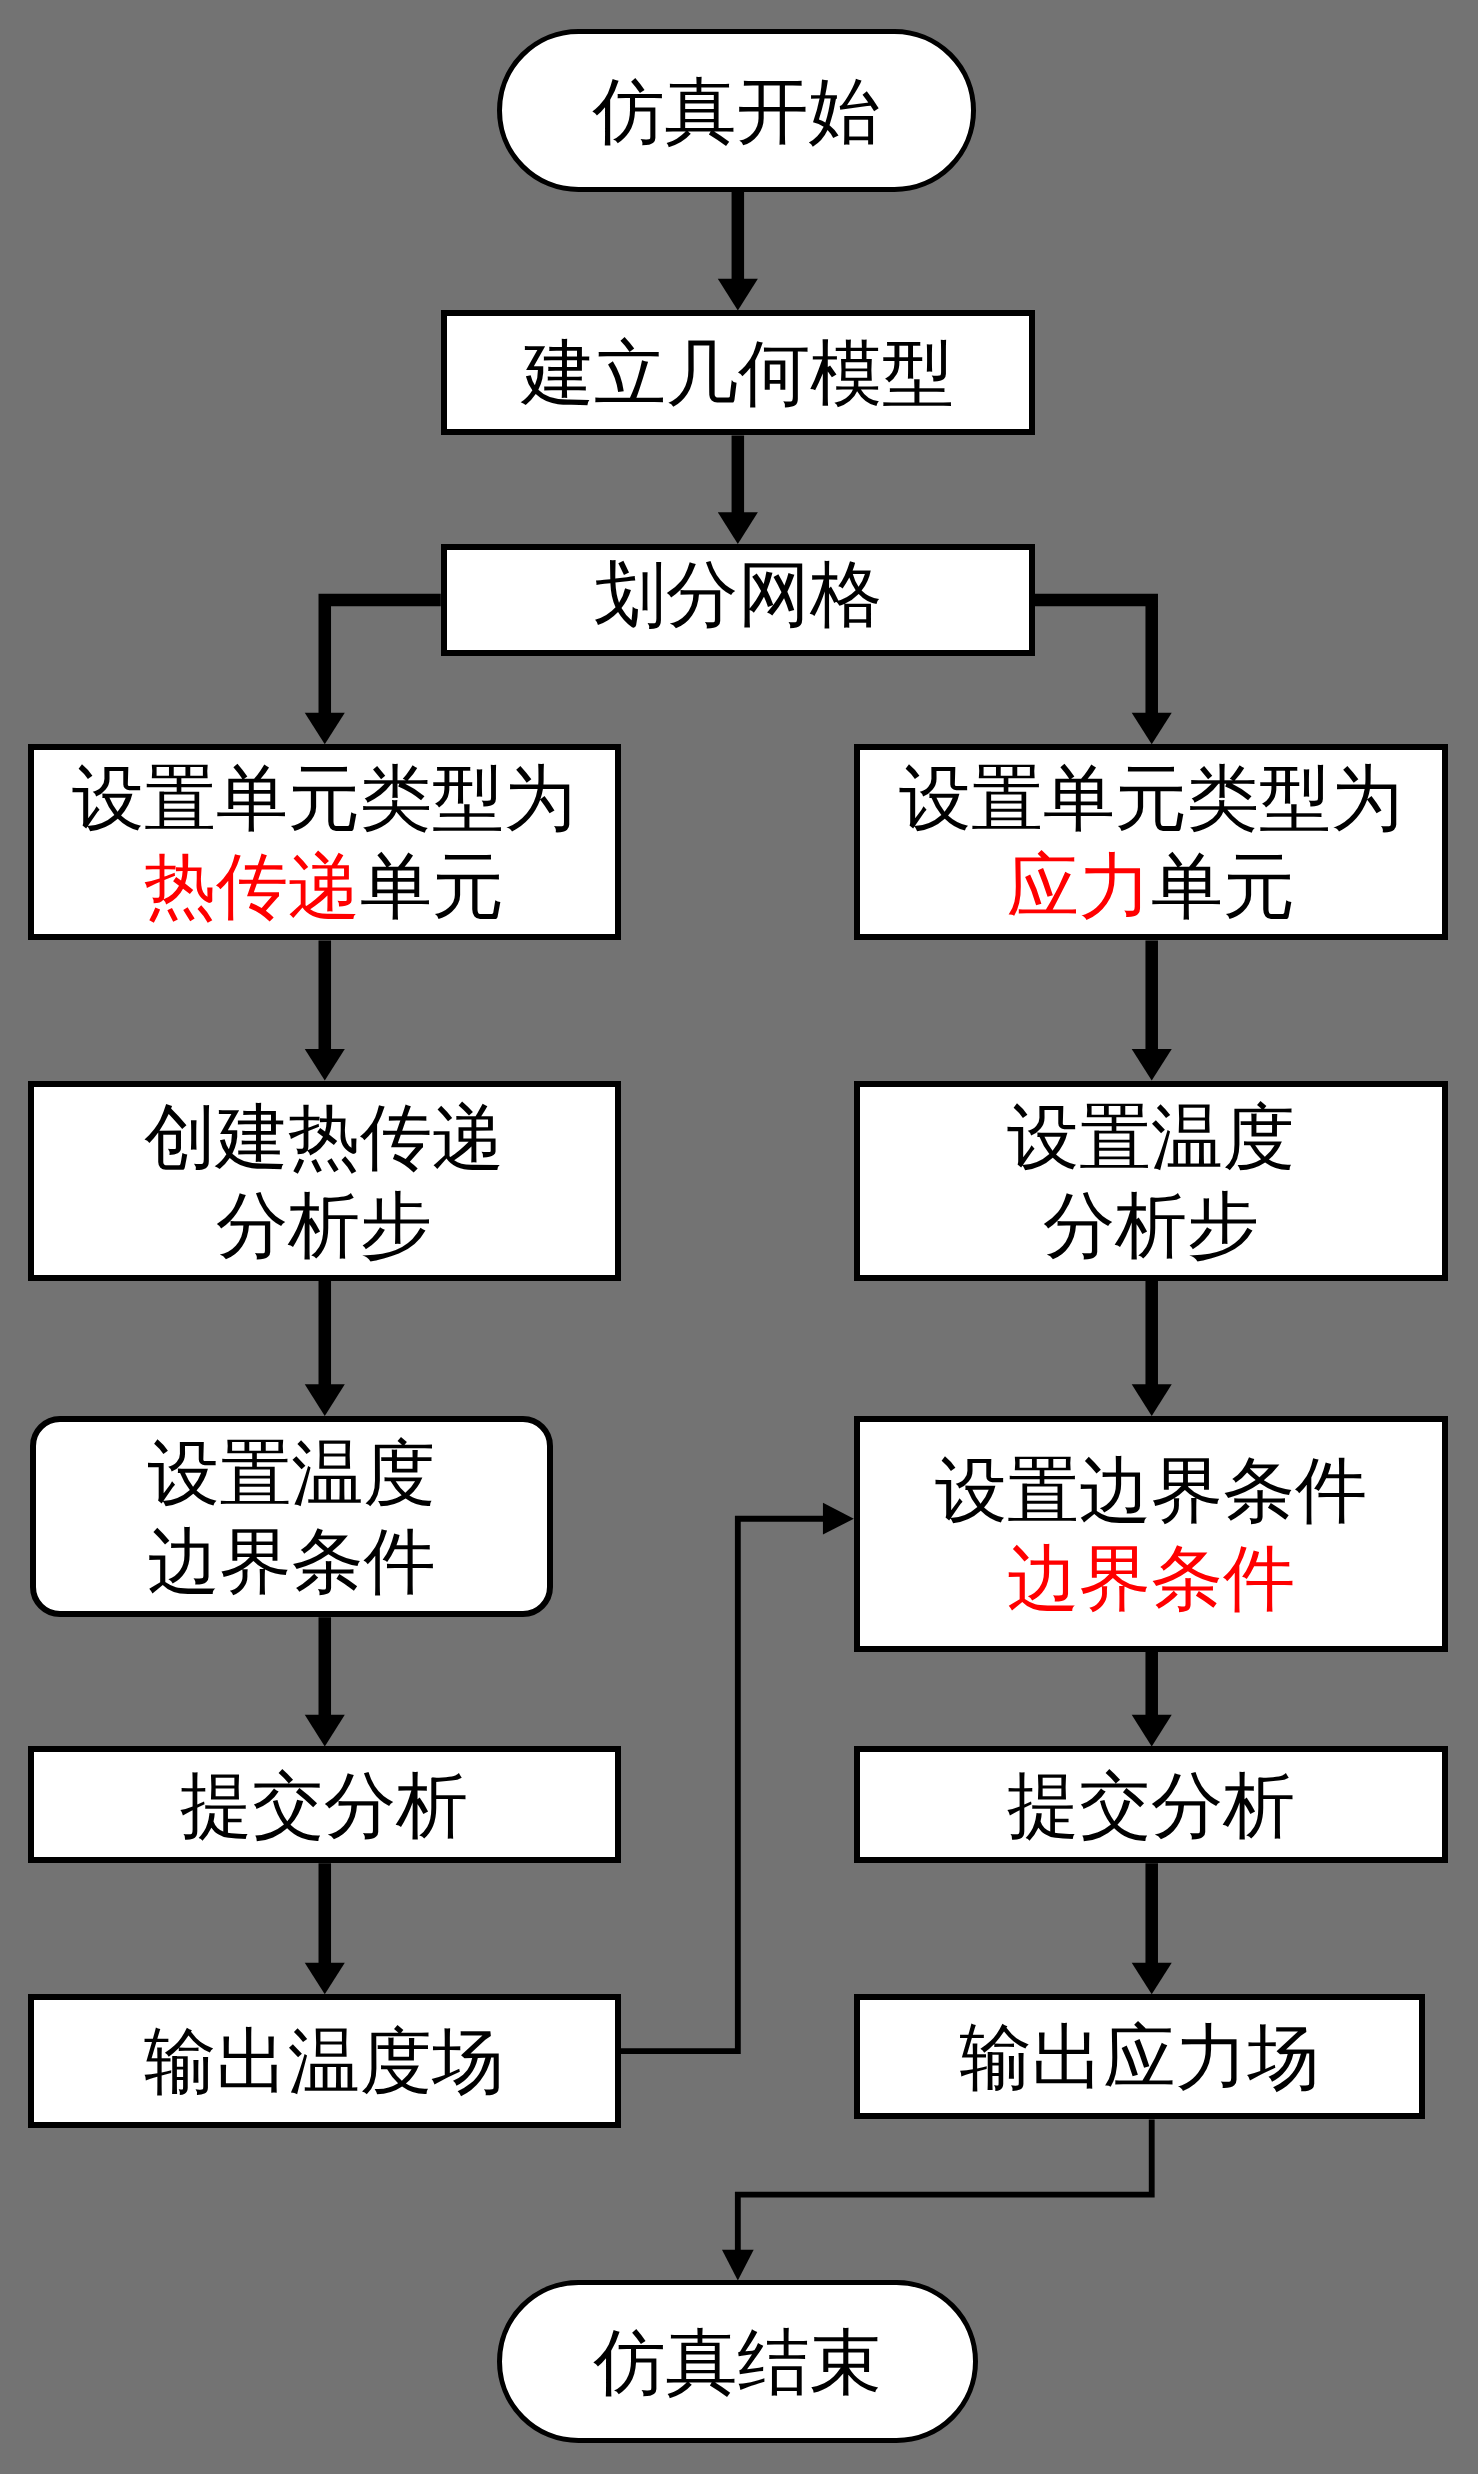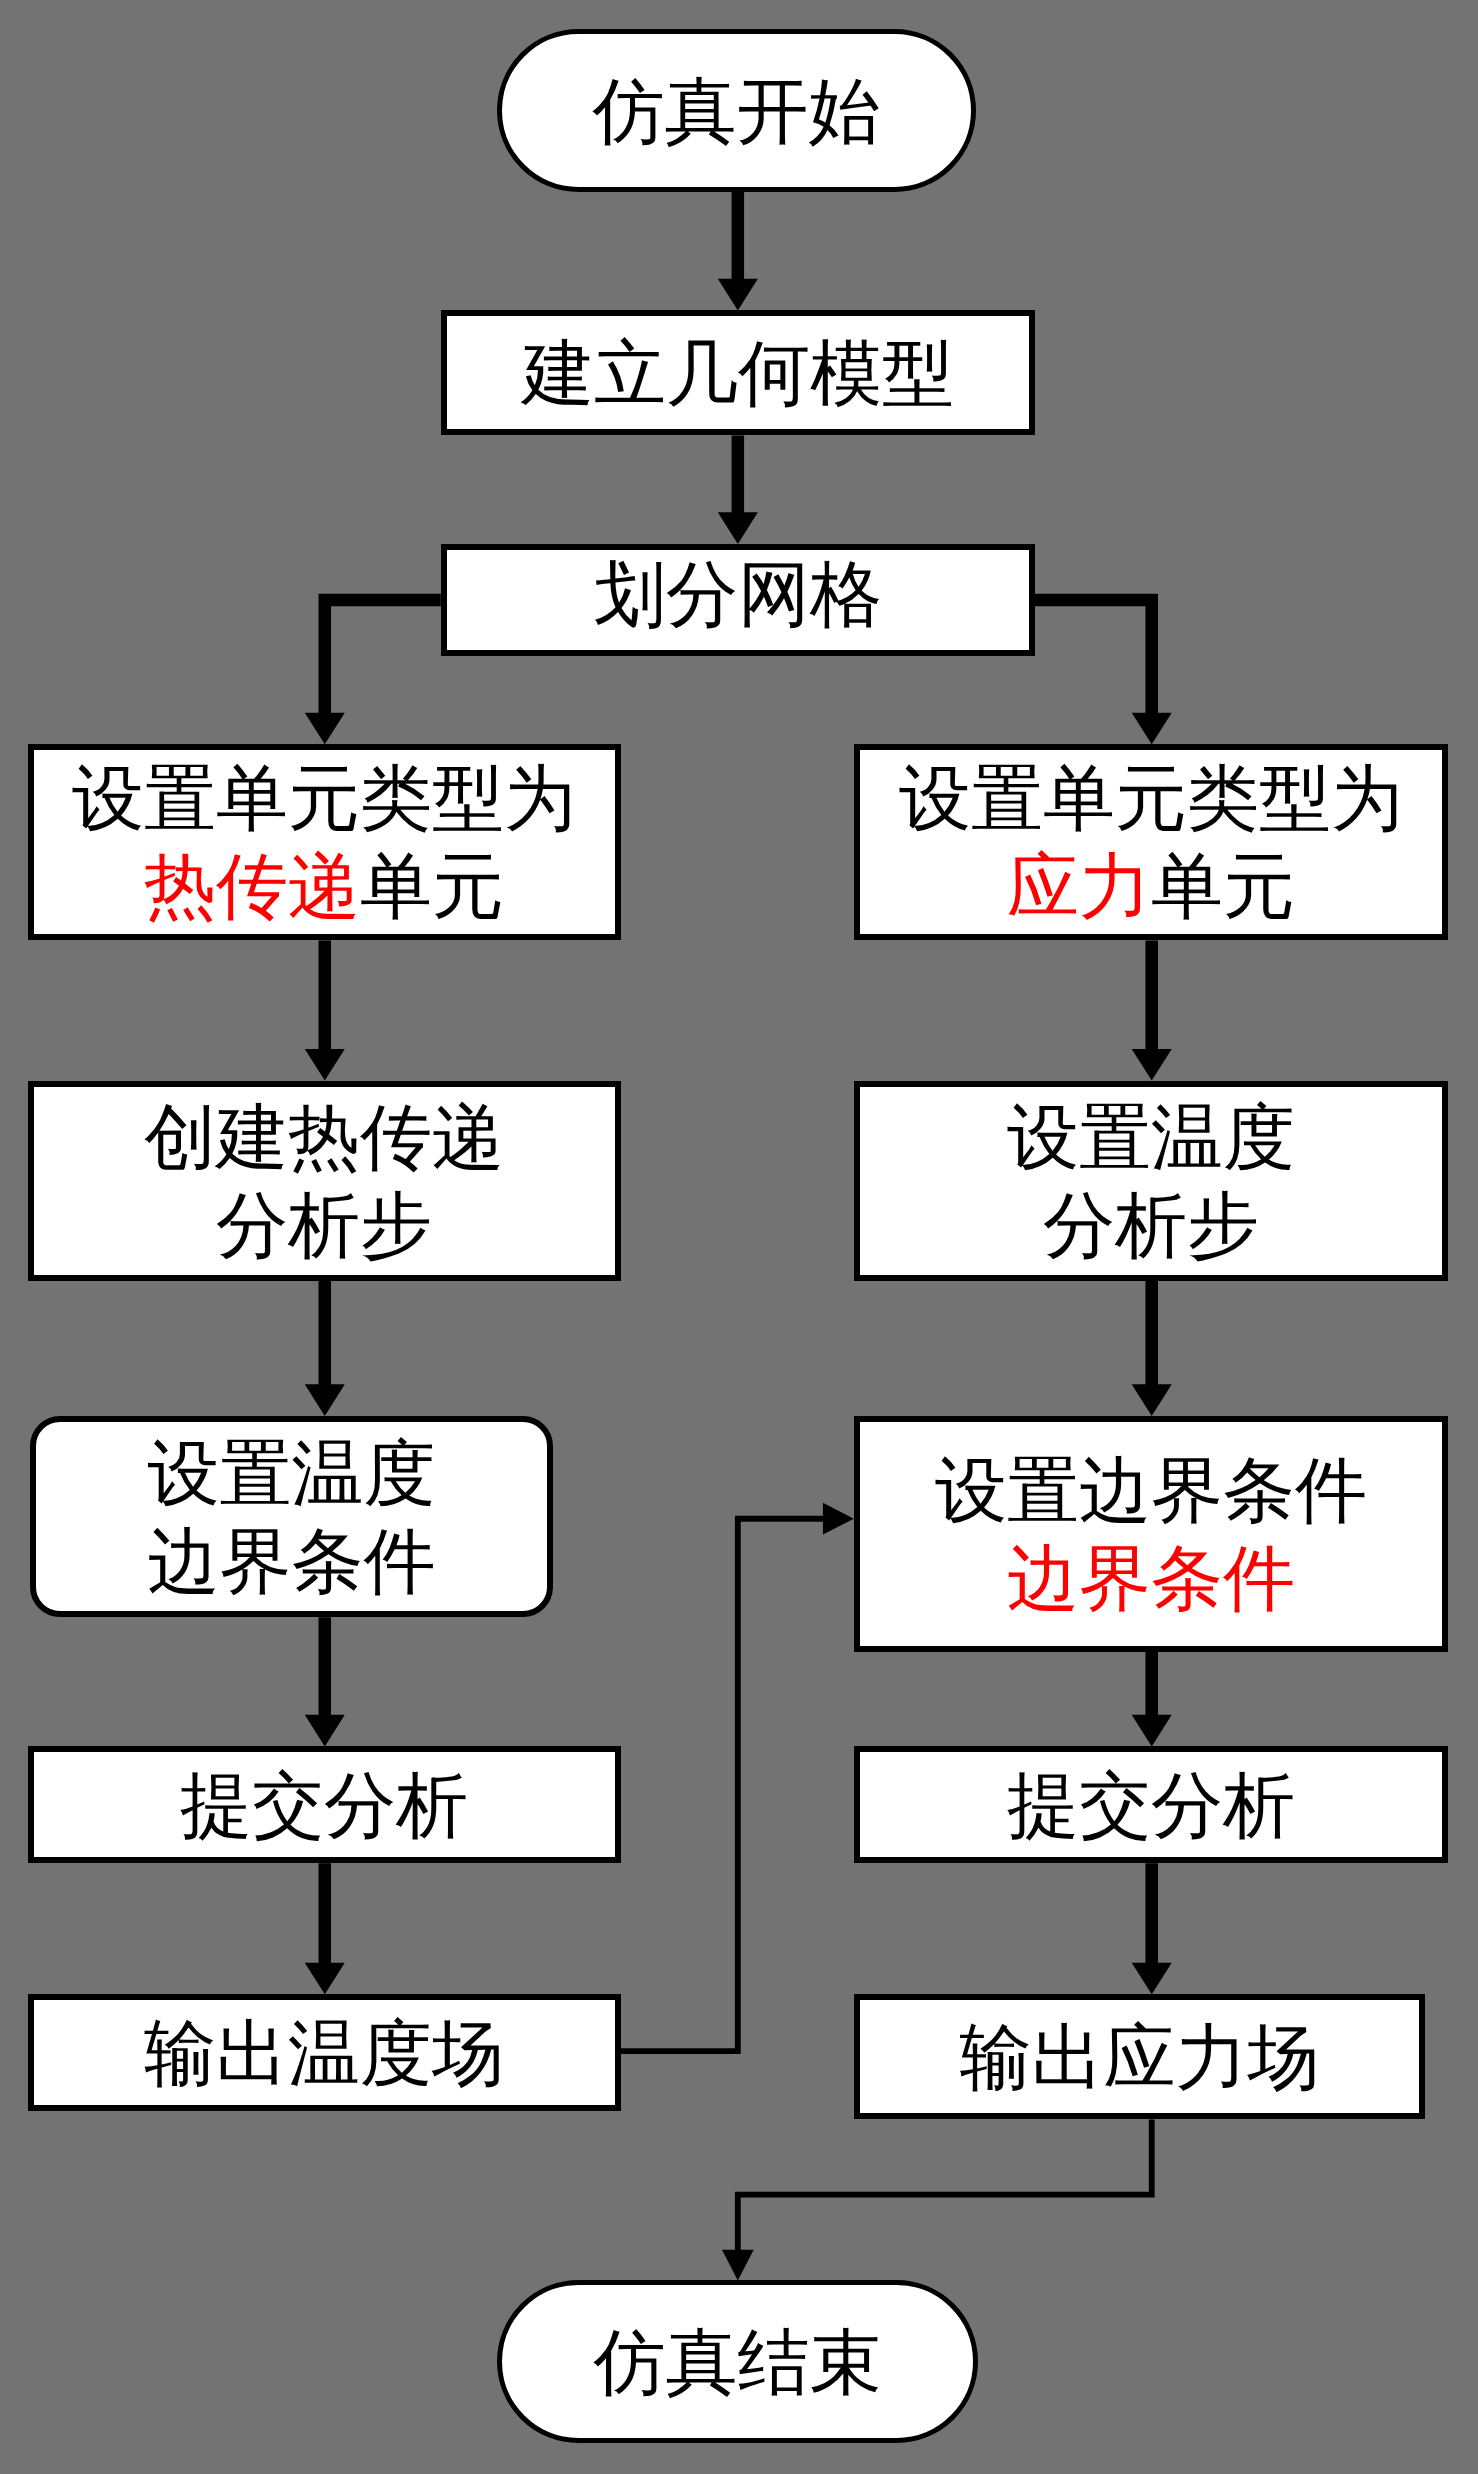--- a/index.html
+++ b/index.html
@@ -37,21 +37,21 @@
   #n-build{left:441px;top:310px;width:594px;height:125px;}
   #n-mesh{left:441px;top:544px;width:594px;height:112px;font-family:Liberation Mono, monospace;}
   #n-l1{left:27.5px;top:744px;width:593px;height:196px;}
   #n-r1{left:854px;top:744px;width:594px;height:196px;}
   #n-l2{left:27.5px;top:1081px;width:593px;height:200px;}
   #n-r2{left:854px;top:1081px;width:594px;height:200px;}
   #n-l3{left:30px;top:1416px;width:523px;height:201px;border-radius:30px;}
   #n-r3{left:854px;top:1416px;width:594px;height:236px;}
   #n-l4{left:27.5px;top:1746px;width:593px;height:117px;}
   #n-r4{left:854px;top:1746px;width:594px;height:117px;}
-  #n-l5{left:27.5px;top:1994px;width:593px;height:117px;}
+  #n-l5{left:27.5px;top:1994px;width:593px;height:134px;}
   #n-r5{left:854px;top:1994px;width:571px;height:125px;}
   #n-end{left:497px;top:2280px;width:481px;height:163px;}
 </style>
 </head>
 <body>
 
 <div id="canvas">
 
   <svg id="wires" viewBox="0 0 1772 2966" xmlns="http://www.w3.org/2000/svg">
 

